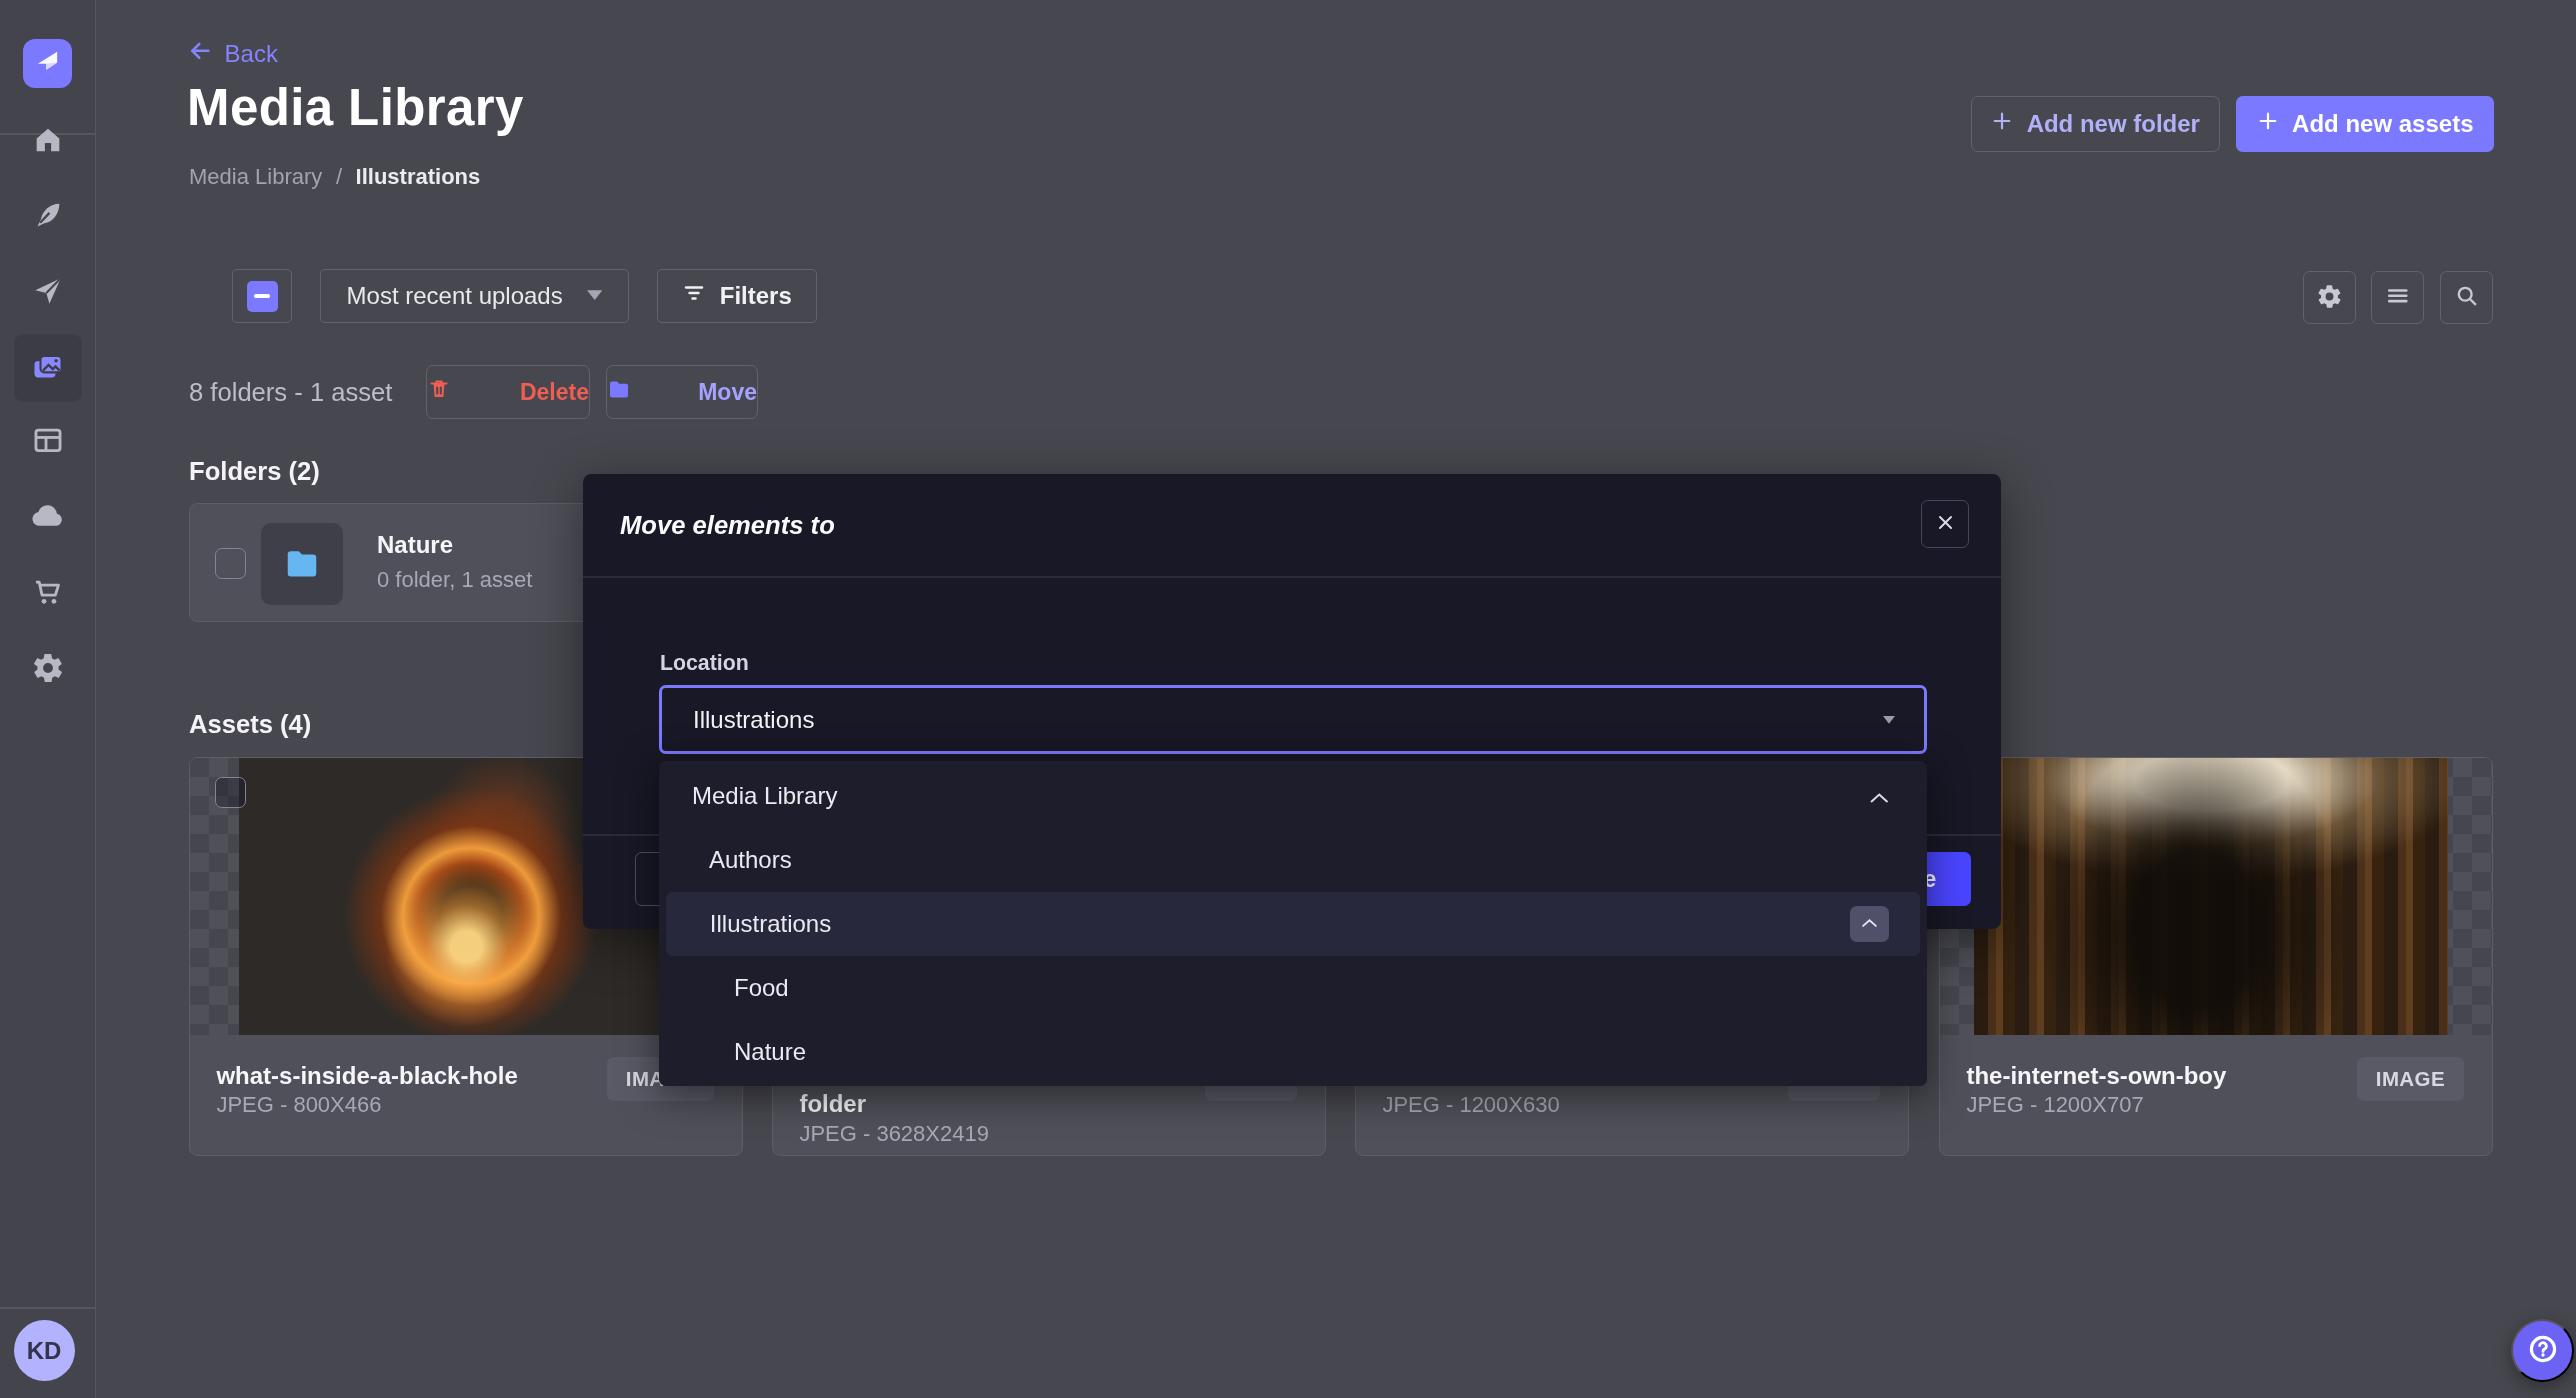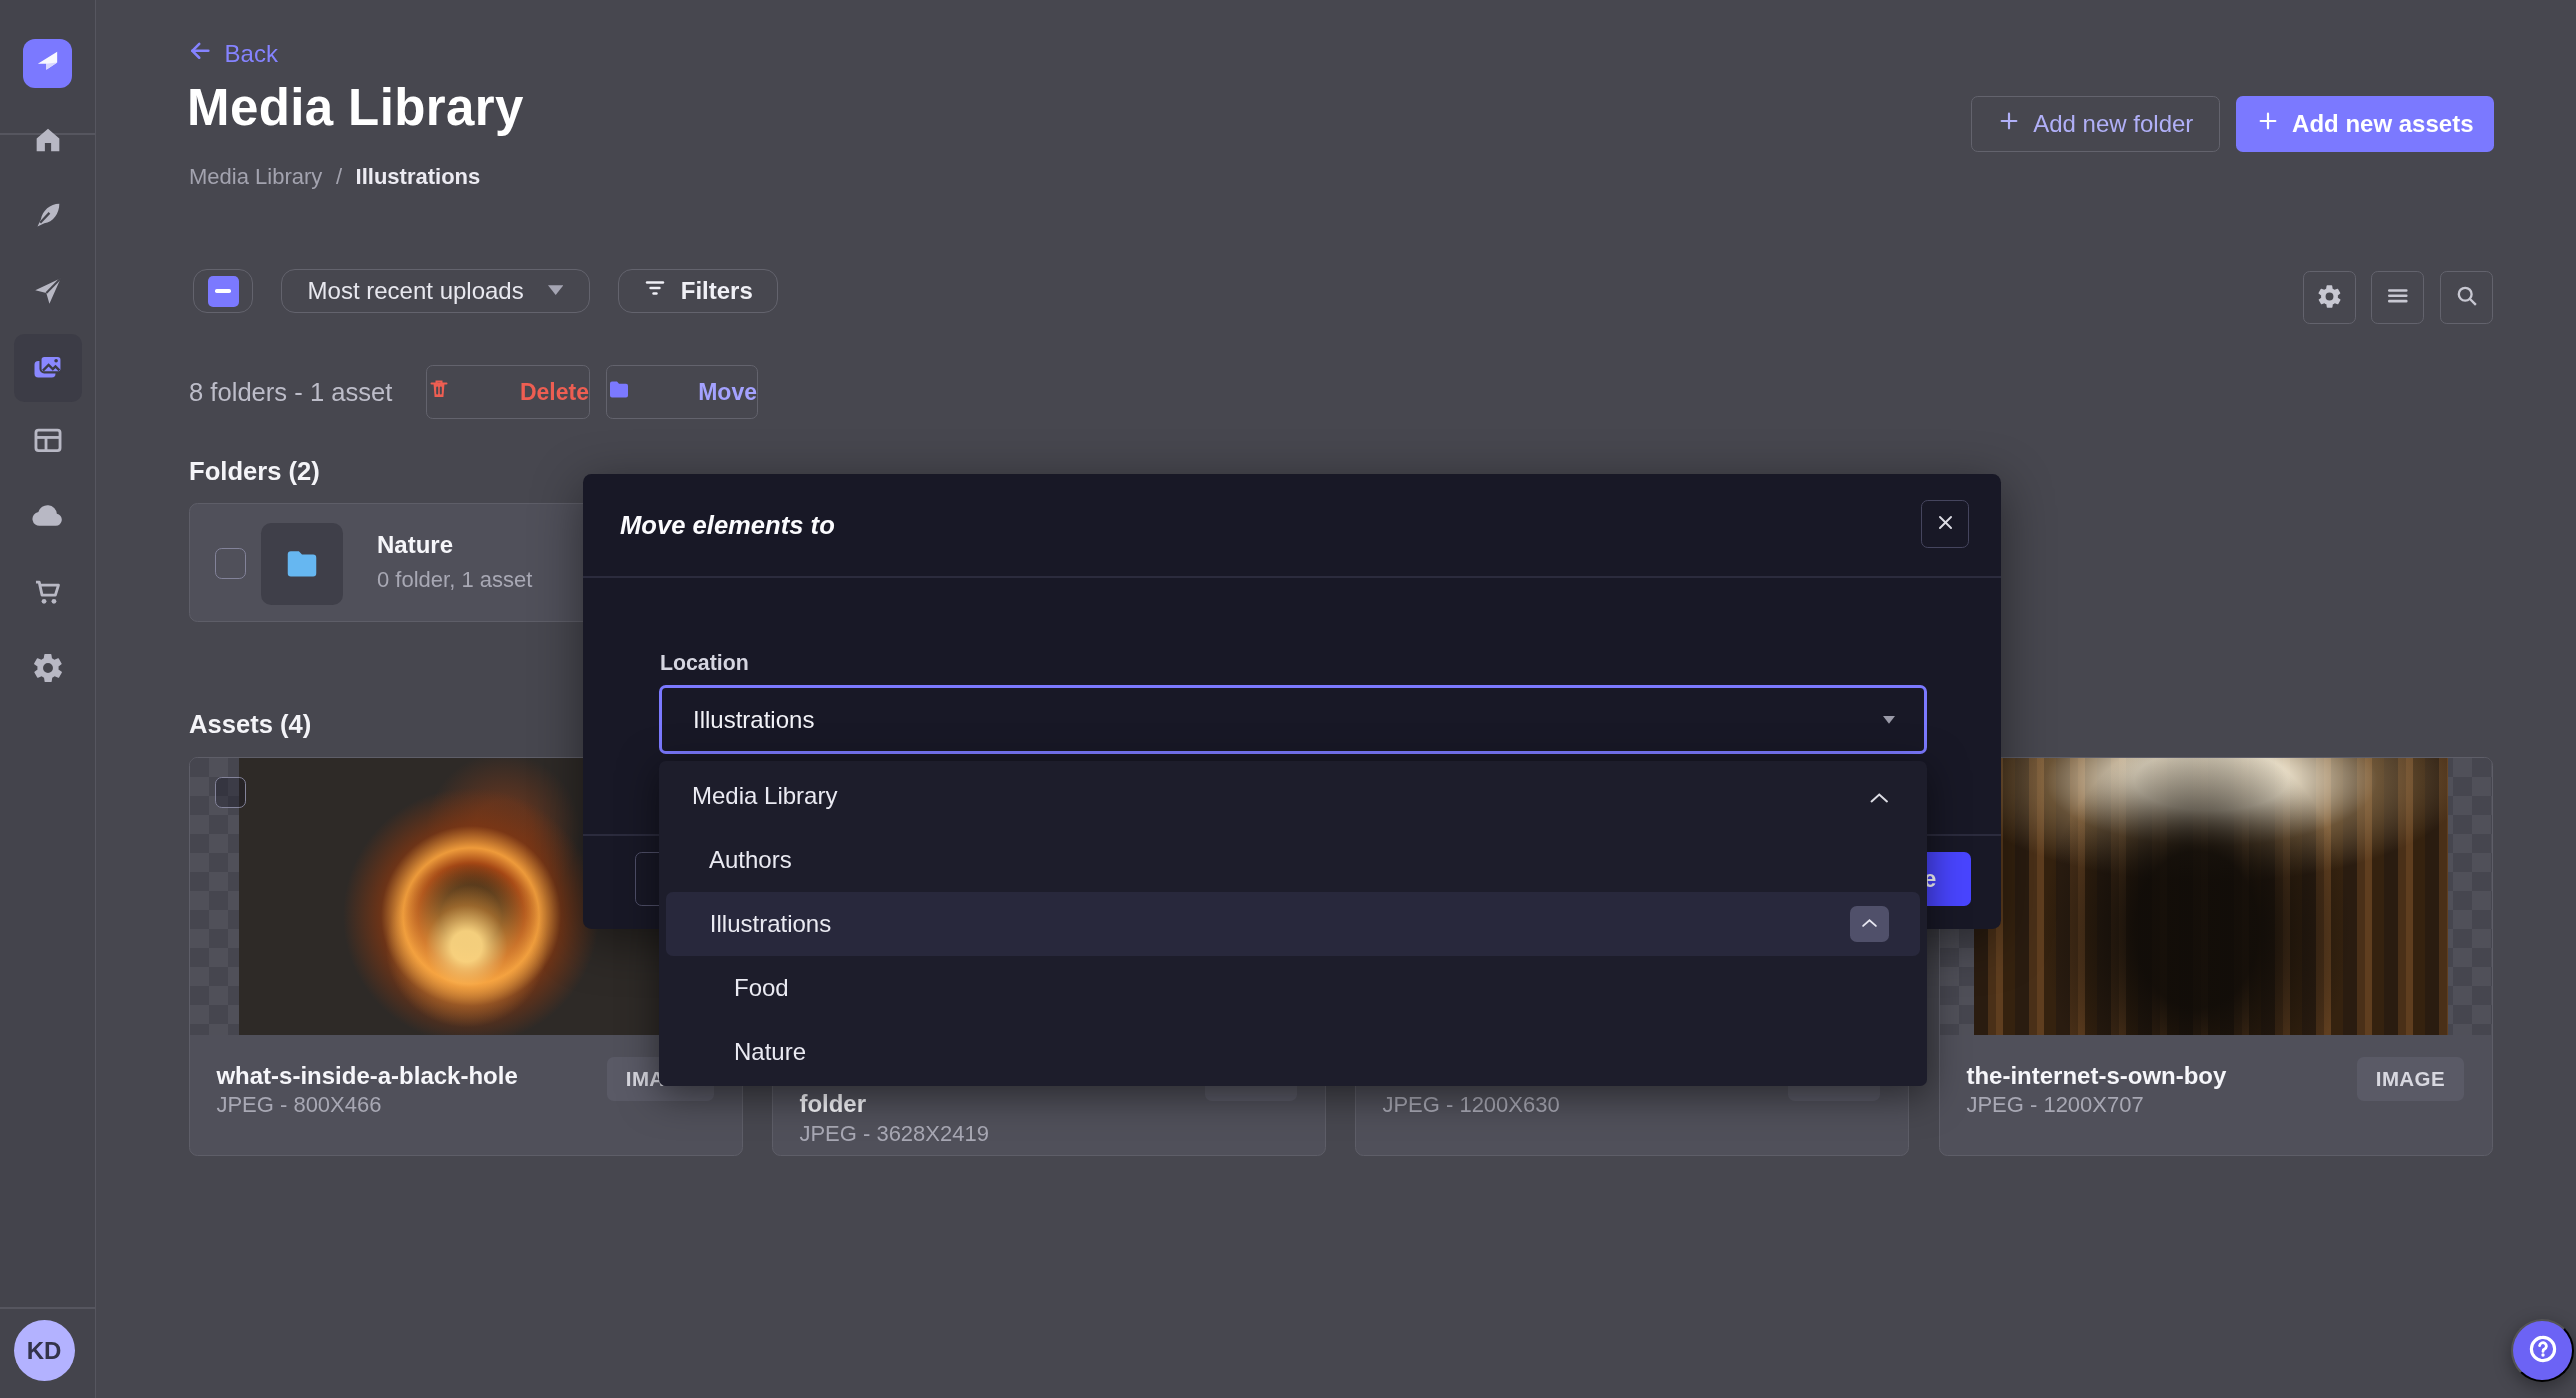--- a/index.html
+++ b/index.html
@@ -15,25 +15,25 @@
   .sb-btn.active { background:#3c3c46; }
   .avatar { position:absolute; left:13.6px; top:1320px; width:61px; height:61px; border-radius:50%; background:#b3b2ff; color:#33334a; font-weight:bold; font-size:24px; display:flex; align-items:center; justify-content:center; }
 
   
   .back { position:absolute; left:187px; top:38px; display:flex; align-items:center; gap:12px; color:#8583ff; font-size:24px; cursor:pointer; }
   .page-title { position:absolute; left:187px; top:78px; font-size:51px; font-weight:bold; color:#fff; letter-spacing:0.4px; }
   .breadcrumb { position:absolute; left:189px; top:164px; font-size:22px; color:#a3a3af; display:flex; gap:13.6px; }
   .breadcrumb .current { color:#ecebf2; font-weight:600; }
 
   .btn { display:flex; align-items:center; justify-content:center; gap:13.6px; border-radius:6.8px; cursor:pointer; border:1.7px solid #63636d; background:transparent; font-family:inherit; }
-  .btn-outline-purple { color:#b1b0f8; font-size:24px; font-weight:400; }
+  .btn-outline-purple { color:#b1b0f8; font-size:24px; font-weight:700; }
   .btn-primary-light { background:#7b79ff; border:none; color:#fff; font-size:24px; font-weight:600; }
 
   
-  .tb-box { position:absolute; top:269px; height:44px; border:1.7px solid #63636d; border-radius:14px; display:flex; align-items:center; background:transparent; cursor:pointer; }
+  .tb-box { position:absolute; top:269px; height:54px; border:1.7px solid #63636d; border-radius:5px; display:flex; align-items:center; background:transparent; cursor:pointer;margin-left:39px; }
   .cb-indeterminate { width:31px; height:31px; border-radius:5.1px; background:#7b79ff; display:flex; align-items:center; justify-content:center; }
   .cb-indeterminate .dash { width:15.4px; height:3.4px; background:#fff; border-radius:1.7px; }
   .sort-text { font-size:24px; color:#e8e8ef; }
   .icon-btn { position:absolute; top:271px; width:53px; height:53px; border:1.7px solid #63636d; border-radius:6.8px; display:flex; align-items:center; justify-content:center; background:transparent; cursor:pointer; }
 
   
   .sel-summary { position:absolute; left:189px; top:365px; height:54px; line-height:54px; font-size:25.6px; color:#bdbdc9; }
   .sel-btn { position:absolute; top:365px; height:54px; font-size:23px; font-weight:600;justify-content:space-between; }
   .danger-text { color:#ee5e52; }
   .purple-text { color:#a4a2ff; }

